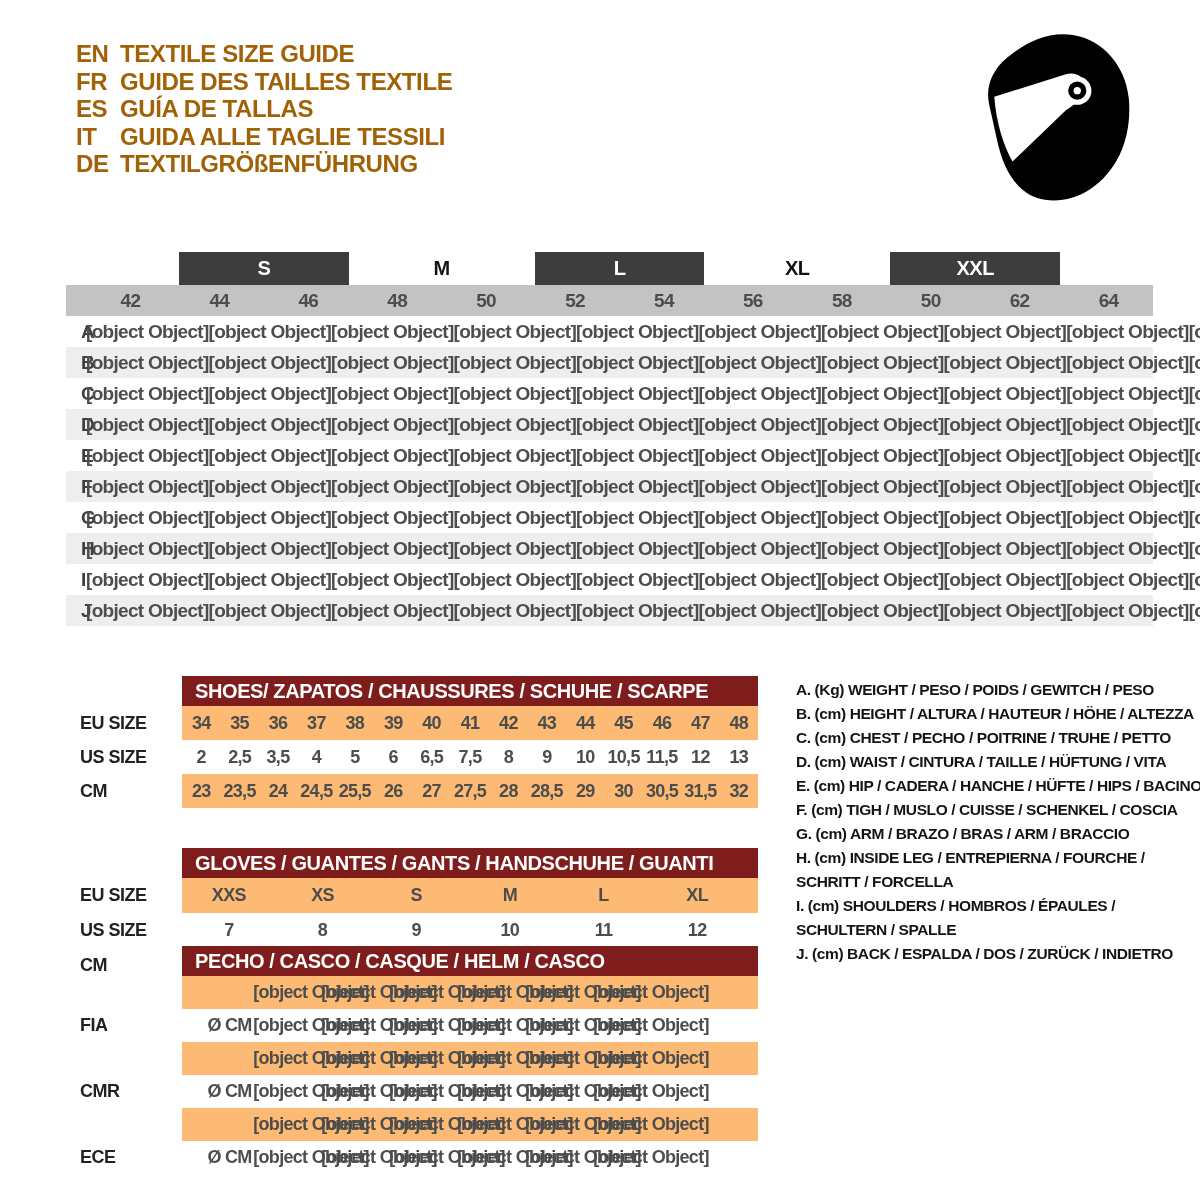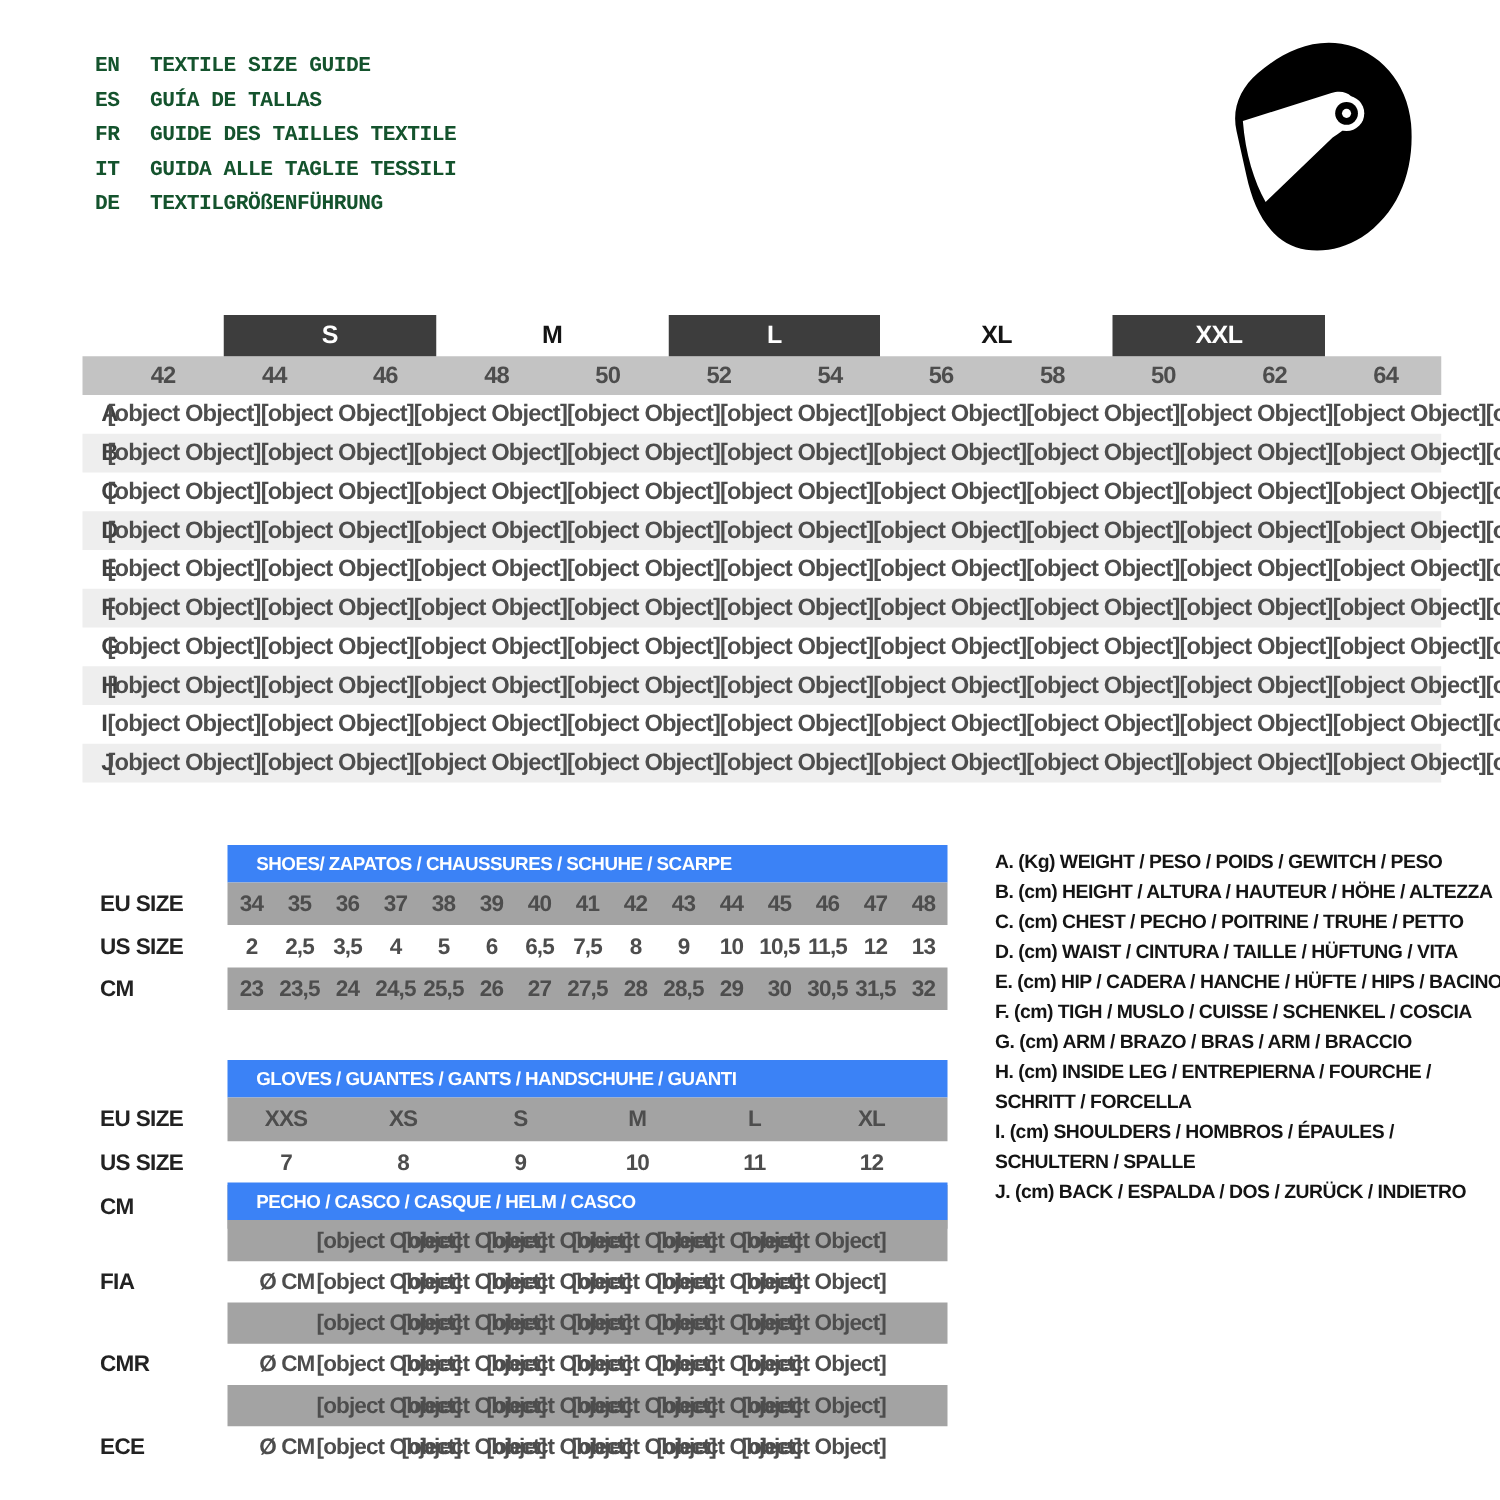--- a/index.html
+++ b/index.html
@@ -1,21 +1,21 @@
 <!DOCTYPE html>
 <html><head>
 <meta charset="utf-8">
 <style>
   html,body{margin:0;padding:0;background:#fff;}
   .canvas{position:relative;width:1200px;height:1200px;background:#fff;overflow:hidden;
           font-family:"Liberation Sans",sans-serif;font-weight:700;-webkit-font-smoothing:antialiased;}
 
   
   .lang{position:absolute;left:76px;top:40px;}
-  .lang-row{display:flex;font-size:17px;line-height:27.5px;color:#14532d;letter-spacing:-0.4px;font-family:Liberation Mono, monospace;}
+  .lang-row{display:flex;font-size:24px;line-height:27.5px;color:#a16207;letter-spacing:-0.4px;}
   .lang-code{width:44px;flex:0 0 44px;}
 
   
   .helmet-icon{position:absolute;left:978px;top:32px;width:156px;height:172px;}
 
   
   .mt{position:absolute;left:66px;top:252px;width:1087px;}
   .mt-grid{display:grid;grid-template-columns:20px repeat(12,1fr);}
   .mt-head{height:33px;}
   .g-box{background:#3d3d3d;color:#fff;display:flex;align-items:center;justify-content:center;
@@ -24,53 +24,53 @@
   .mt-strip{background:#c3c3c3;height:31px;}
   .cell{display:flex;align-items:center;justify-content:center;font-size:19px;color:#4d4d4d;
         letter-spacing:-0.7px;white-space:nowrap;}
   .mt-row{height:31px;}
   .mt-rows .mt-row:nth-child(even){background:#eee;}
   .letter{display:flex;align-items:center;padding-left:15px;font-size:19px;color:#3f3f3f;letter-spacing:-0.5px;}
   .flat{display:contents;}
 
   
   .sec{position:absolute;left:182px;width:576px;}
-  .sec-bar{height:30px;background:#3b82f6;color:#fff;display:flex;align-items:center;
-           padding-left:23px;font-size:15px;letter-spacing:-0.4px;white-space:nowrap;box-sizing:border-box;}
+  .sec-bar{height:30px;background:#7f1d1d;color:#fff;display:flex;align-items:center;
+           padding-left:13px;font-size:20px;letter-spacing:-0.4px;white-space:nowrap;box-sizing:border-box;}
   .sec-row{position:relative;display:grid;height:34px;}
   .row15{grid-template-columns:repeat(15,1fr);}
   .row6{grid-template-columns:repeat(6,1fr);padding-right:14px;height:35px;}
   .hrow{grid-template-columns:95px repeat(6,68px) 1fr;height:33px;}
-  .gray{background:#a3a3a3;}
+  .gray{background:#fdba74;}
   .row-label{position:absolute;left:-102px;top:0;height:100%;display:flex;align-items:center;
              font-size:18px;color:#222;letter-spacing:-0.5px;white-space:nowrap;}
   .scell{font-size:18px;}
 
   
   .legend{position:absolute;left:796px;top:678px;width:408px;font-size:15.5px;line-height:24px;
           color:#141414;letter-spacing:-0.4px;}
 </style>
 </head>
 <body>
 
 <div class="canvas">
 
   <div class="lang">
 
   <div class="lang-row">
       <span class="lang-code">EN</span>
       <span class="lang-label">TEXTILE SIZE GUIDE</span>
     </div>
       <div class="lang-row">
+      <span class="lang-code">FR</span>
+      <span class="lang-label">GUIDE DES TAILLES TEXTILE</span>
+    </div>
+      <div class="lang-row">
       <span class="lang-code">ES</span>
       <span class="lang-label">GUÍA DE TALLAS</span>
-    </div>
-      <div class="lang-row">
-      <span class="lang-code">FR</span>
-      <span class="lang-label">GUIDE DES TAILLES TEXTILE</span>
     </div>
       <div class="lang-row">
       <span class="lang-code">IT</span>
       <span class="lang-label">GUIDA ALLE TAGLIE TESSILI</span>
     </div>
       <div class="lang-row">
       <span class="lang-code">DE</span>
       <span class="lang-label">TEXTILGRÖßENFÜHRUNG</span>
     </div>
     </div>

